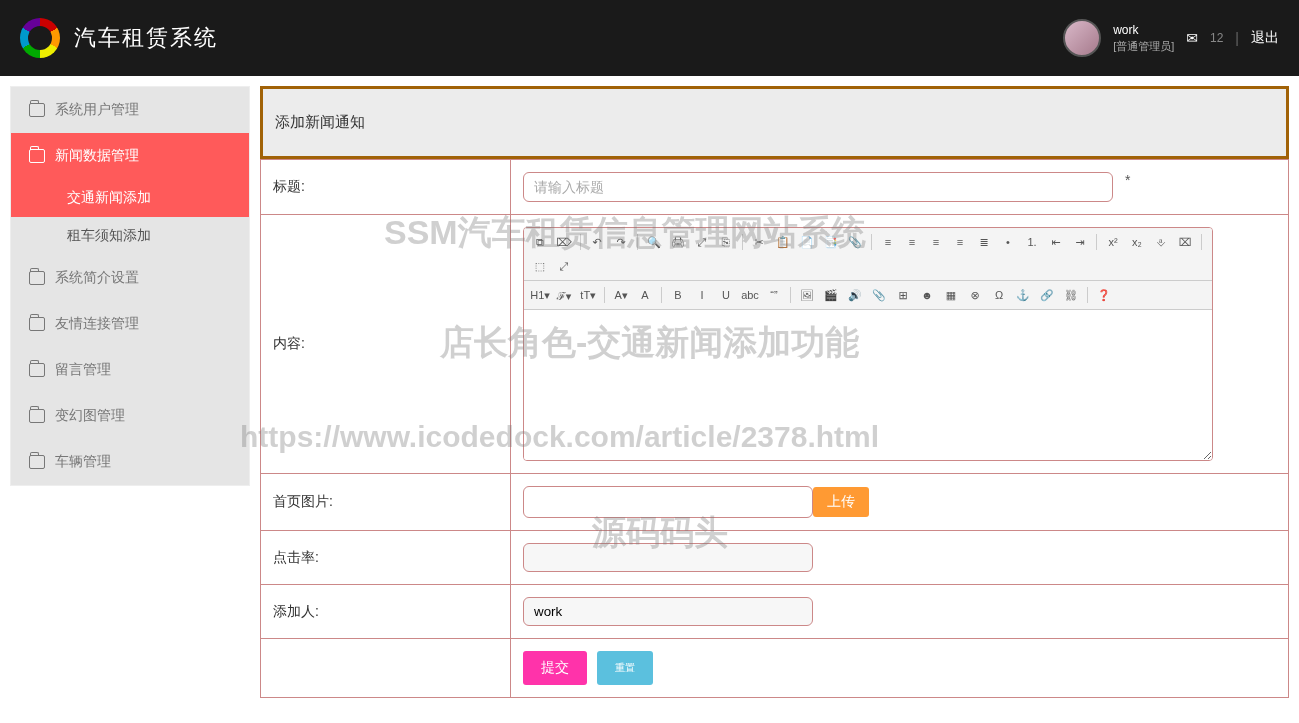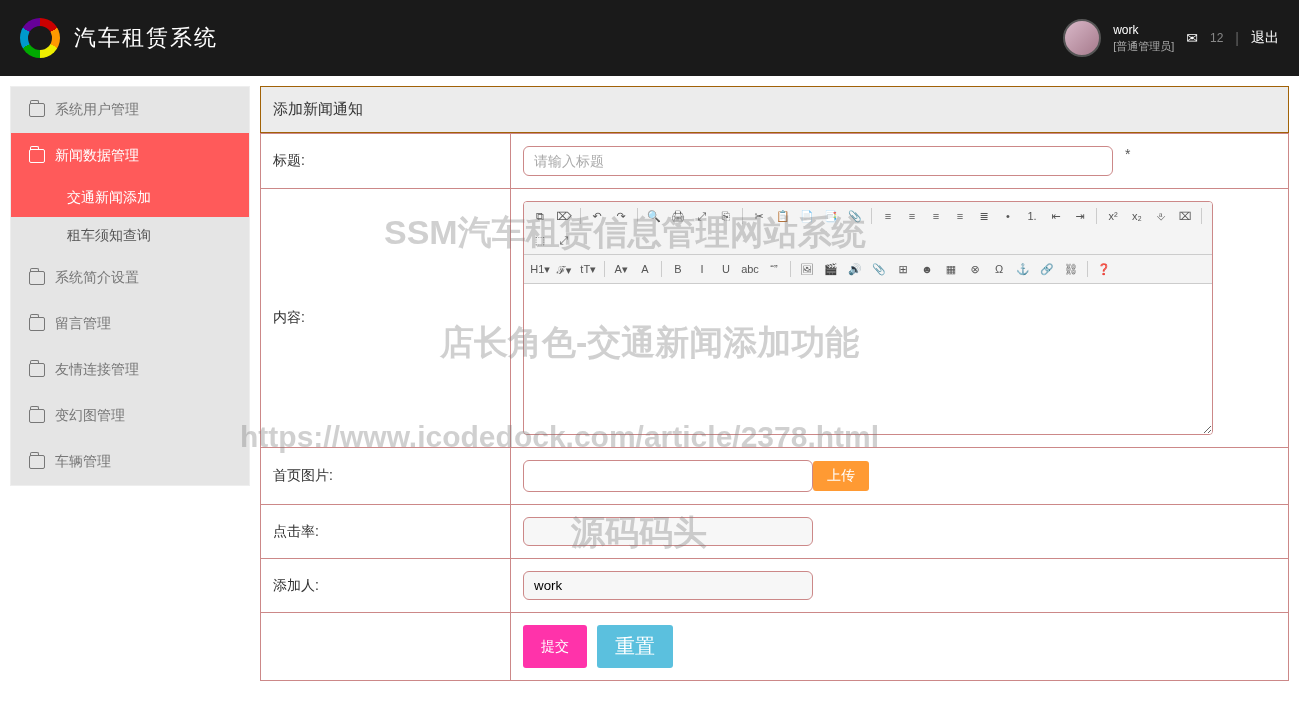--- a/index.html
+++ b/index.html
@@ -17,45 +17,45 @@
 .logout { color: #fff; cursor: pointer; }
 .main { display: flex; padding: 10px; gap: 10px; align-items: flex-start; }
 .sidebar { width: 240px; background: #e5e5e5; border: 1px solid #eee; }
 .side-cat { padding: 14px 18px; color: #777; cursor: pointer; display: flex; align-items: center; gap: 10px; border-bottom: 0; }
 .side-cat.active { background: #ff5a5a; color: #fff; }
 .side-sub { padding: 10px 18px 10px 56px; color: #555; cursor: pointer; }
 .side-sub.active { background: #ff5a5a; color: #fff; }
 .folder-icon { width: 16px; height: 14px; display: inline-block; border: 1.5px solid currentColor; border-radius: 2px; position: relative; }
 .folder-icon::before { content:""; position:absolute; top:-4px; left:0; width:7px; height:3px; border:1.5px solid currentColor; border-bottom:none; border-radius:2px 2px 0 0; }
 .content { flex: 1; }
-.panel-title { background: #ececec; border: 1px solid #a16207; padding: 13px 12px; font-size: 15px; }
+.panel-title { background: #ececec; border: 3px solid #a16207; padding: 24px 12px; font-size: 15px; }
 .form-table { width: 100%; border-collapse: collapse; padding-left: 16px; }
 .form-table td { border: 1px solid #c88; padding: 12px; vertical-align: middle; }
 .form-table td.label { width: 250px; background: #fff; }
 .form-input { width: 590px; padding: 6px 10px; border: 1px solid #c88; border-radius: 6px; font-size: 14px; outline: none; color:#333; }
 .form-input::placeholder { color:#aaa; }
 .form-select { width: 290px; padding: 6px 10px; border: 1px solid #c88; border-radius: 6px; font-size: 14px; background:#fff; }
 .required { color: #555; margin-left: 8px; vertical-align: top; }
 .editor { border: 1px solid #c88; border-radius: 4px; overflow: hidden; width: 690px; }
 .toolbar { background: #f4f4f4; border-bottom: 1px solid #ccc; padding: 4px 6px; display: flex; flex-wrap: wrap; gap: 4px; }
 .tb-btn { width: 20px; height: 20px; display: inline-flex; align-items: center; justify-content: center; font-size: 11px; color: #555; border: 1px solid transparent; border-radius: 2px; cursor: pointer; background:#fff0; }
 .tb-sep { width: 1px; background: #ccc; margin: 2px 2px; }
 .editor-area { height: 150px; background: #fff; resize: both; overflow: auto; }
 .upload-wrap { display: flex; align-items: center; }
 .upload-input { width: 290px; padding: 6px 10px; border: 1px solid #c88; border-radius: 6px; background:#fff; height:32px; }
 .upload-btn { background: #ff9a33; color: #fff; padding: 6px 14px; border: none; border-radius: 3px; cursor: pointer; font-size: 14px; }
 .small-input { width: 290px; padding: 6px 10px; border: 1px solid #c88; border-radius: 6px; background:#f7f7f7; }
 .btn-row { display:flex; gap:10px; }
 .btn-submit { background: #ff33aa; color:#fff; border:none; padding:8px 18px; border-radius:3px; cursor:pointer; font-size:14px; }
-.btn-reset { background:#5bc0de; color:#fff; border:none; padding:8px 18px; border-radius:3px; cursor:pointer; font-size:20px; }
+.btn-reset { background:#5bc0de; color:#fff; border:none; padding:8px 18px; border-radius:3px; cursor:pointer; font-size:10px; }
 .watermark { position: fixed; color: rgba(120,120,120,0.35); font-size: 34px; font-weight: bold; pointer-events: none; z-index: 9999; }
 .wm1 { top: 210px; left: 384px; }
 .wm2 { top: 320px; left: 440px; }
 .wm3 { top: 420px; left: 240px; font-size: 30px; }
-.wm4 { top: 510px; left: 571px; }
+.wm4 { top: 510px; left: 592px; }
 </style>
 </head>
 <body>
 
 <div class="header">
   <div class="header-left">
     <div class="logo"></div>
     <div class="app-title">汽车租赁系统</div>
   </div>
   <div class="header-right">
@@ -75,32 +75,32 @@
   <div class="sidebar">
     <div class="side-cat">
         <span class="folder-icon"></span>
         <span>系统用户管理</span>
       </div>
     <div class="side-cat active">
         <span class="folder-icon"></span>
         <span>新闻数据管理</span>
       </div>
     <div class="side-sub active">交通新闻添加</div>
-    <div class="side-sub">租车须知查询</div>
+    <div class="side-sub">租车须知添加</div>
     <div class="side-cat">
         <span class="folder-icon"></span>
         <span>系统简介设置</span>
       </div>
     <div class="side-cat">
         <span class="folder-icon"></span>
+        <span>友情连接管理</span>
+      </div>
+    <div class="side-cat">
+        <span class="folder-icon"></span>
         <span>留言管理</span>
-      </div>
-    <div class="side-cat">
-        <span class="folder-icon"></span>
-        <span>友情连接管理</span>
       </div>
     <div class="side-cat">
         <span class="folder-icon"></span>
         <span>变幻图管理</span>
       </div>
     <div class="side-cat">
         <span class="folder-icon"></span>
         <span>车辆管理</span>
       </div>
   </div>

